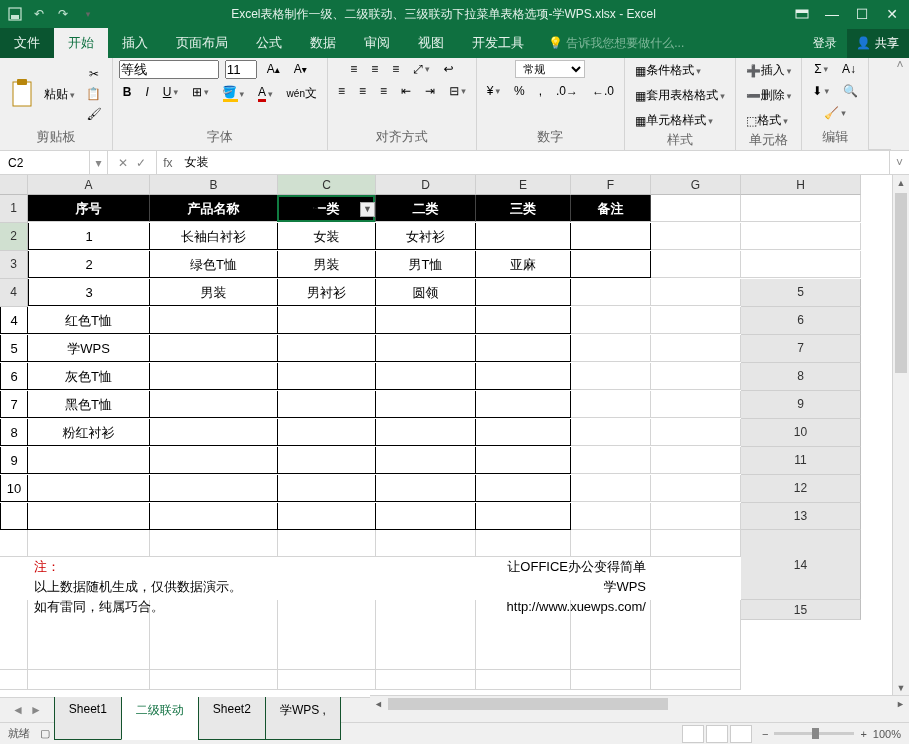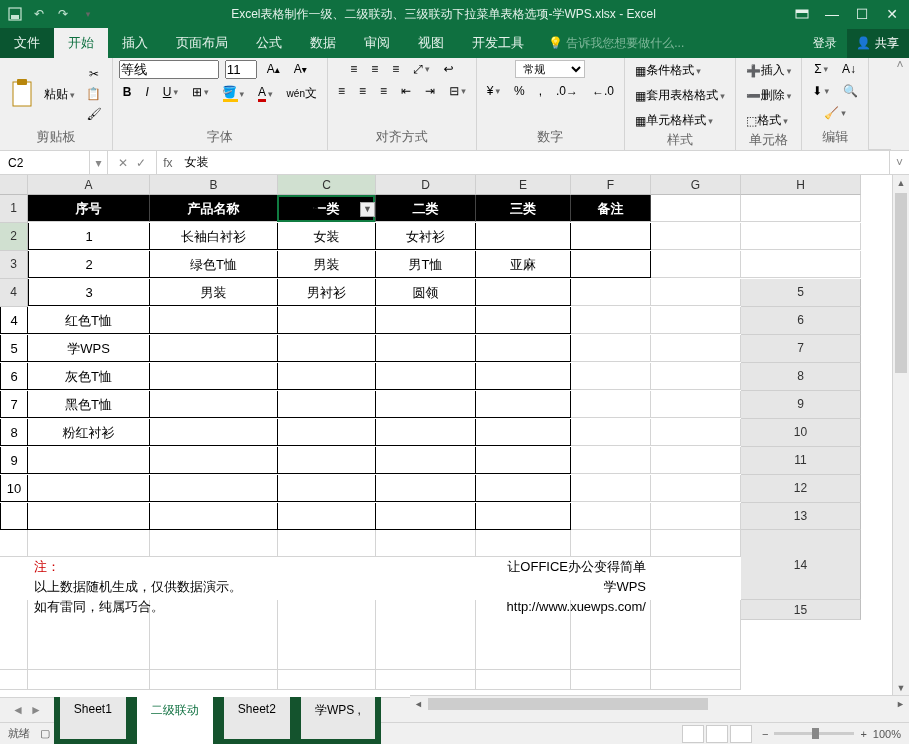--- a/index.html
+++ b/index.html
@@ -61,21 +61,21 @@
 .vscroll { position: absolute; right: 0; top: 0; bottom: 0; width: 17px; background: #f0f0f0; border-left: 1px solid #d4d4d4; }
 .vscroll .thumb { position: absolute; left: 2px; right: 2px; top: 18px; height: 180px; background: #cdcdcd; }
 .vscroll .arr { position: absolute; left: 0; right: 0; height: 17px; text-align: center; font-size: 9px; color: #666; line-height: 17px; }
 .hscroll { position: absolute; left: 480px; right: 17px; bottom: 0; height: 17px; background: #f0f0f0; border-top: 1px solid #d4d4d4; overflow:hidden;}
 .hscroll .thumb { position: absolute; top: 2px; bottom: 2px; left: 18px; width: 280px; background: #cdcdcd; }
 .hscroll .arr { position: absolute; top:0; bottom:0; width:17px; text-align:center; font-size:9px; color:#666; line-height:17px;}
 
 .tabbar { height: 25px; background: #f0f0f0; border-top: 1px solid #d4d4d4; display: flex; align-items: center; }
 .tabnav { display: flex; gap: 6px; padding: 0 12px; color: #888; }
 .tabs { display: flex; }
-.tab { padding: 20px 14px; border: 6px solid #14532d; background: #e8e8e8; font-size: 12px; margin-right: -1px; cursor: pointer; }
+.tab { padding: 20px 14px; border: 1px solid #14532d; background: #e8e8e8; font-size: 12px; margin-right: -1px; cursor: pointer; }
 .tab.active { background: #fff; border-bottom: 1px solid #fff; color: #0f7040; font-weight: 500; }
 .tab-add { padding: 3px 10px; color: #888; }
 
 .statusbar { height: 22px; background: #f0f0f0; border-top: 1px solid #d4d4d4; display: flex; align-items: center; padding: 0 8px; font-size: 11px; color: #555; }
 .statusbar .spacer { flex: 1; }
 .viewbtns { display: flex; gap: 2px; }
 .viewbtn { width: 22px; height: 18px; border: 1px solid #ccc; background: #fff; }
 .zoom { display: flex; align-items: center; gap: 6px; margin-left: 10px; }
 .zoom .slider { width: 80px; height: 3px; background: #ccc; position: relative; }
 .zoom .slider .h { position: absolute; left: 38px; top: -4px; width: 7px; height: 11px; background: #888; }

